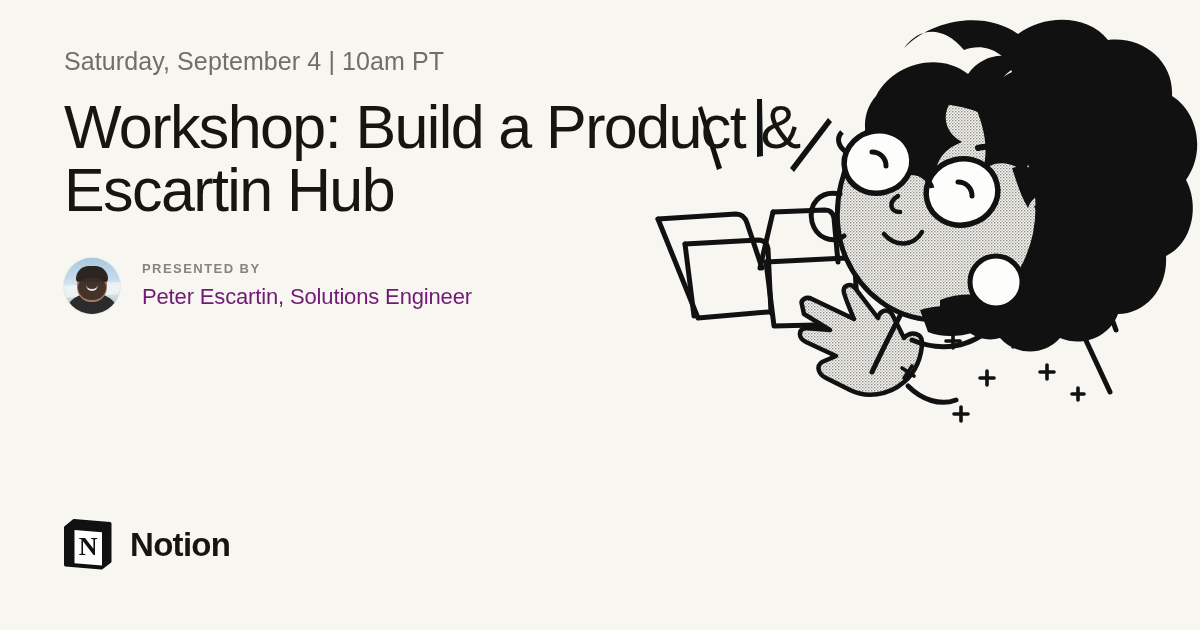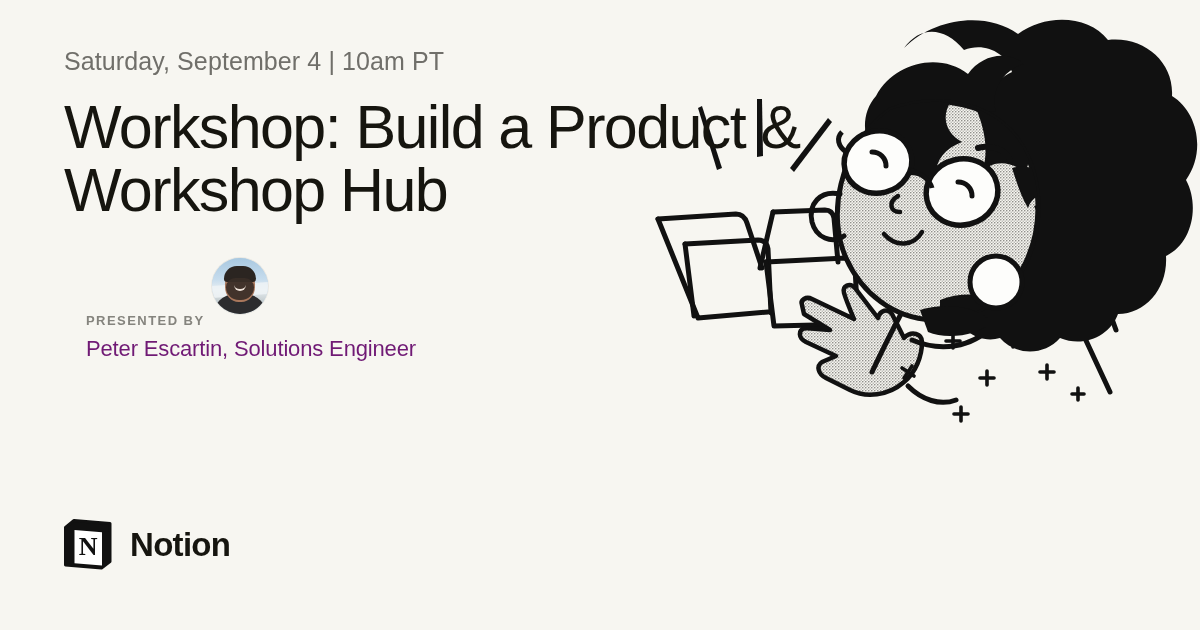--- a/index.html
+++ b/index.html
@@ -49,21 +49,20 @@
   }
 
   
   .presenter {
     position: absolute;
     left: 64px;
     top: 258px;
     display: flex;
     align-items: center;
     z-index: 3;
-    flex-direction: column;
   }
   .avatar {
     width: 56px;
     height: 56px;
     border-radius: 50%;
     overflow: hidden;
     flex: 0 0 auto;
     position: relative;
     background: #b9d3e6;
     box-shadow: 0 0 0 1px rgba(0,0,0,0.06);
@@ -336,21 +335,21 @@
 
         <circle cx="356" cy="282" r="26" fill="#fdfdfb" stroke="#111111" stroke-width="5"></circle>
 
         <path d="M280,310 C306,302 336,306 352,322 C338,336 306,340 288,332 Z" fill="#111111"></path>
       </g>
     </svg>
   </div>
 
   <div class="content">
     <p class="date-line">Saturday, September 4 | 10am PT</p>
-    <h1 class="title"><span>Workshop: Build a Product &amp;</span><br><span>Workshop Hub</span></h1>
+    <h1 class="title"><span>Workshop: Build a Product &amp;</span><br><span>Escartin Hub</span></h1>
   </div>
 
   <div class="presenter">
     <div class="avatar">
       <div class="sky"></div>
       <div class="snow"></div>
       <div class="body"></div>
       <div class="head"></div>
       <div class="hair"></div>
       <div class="beard"></div>

